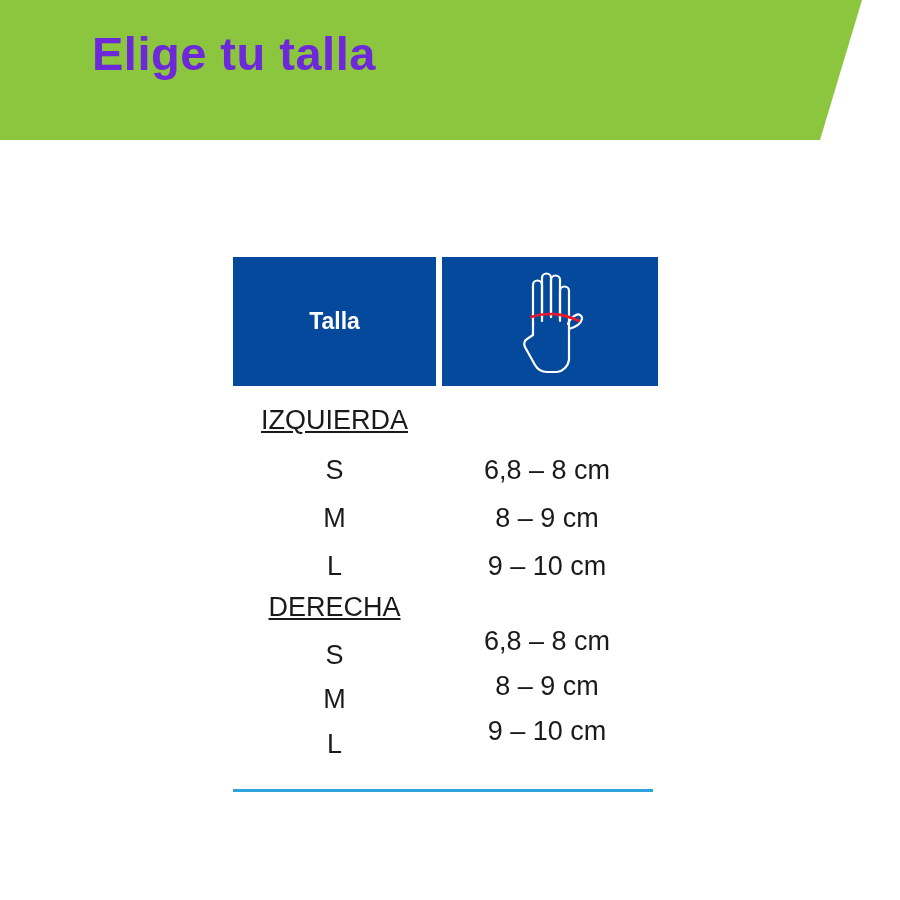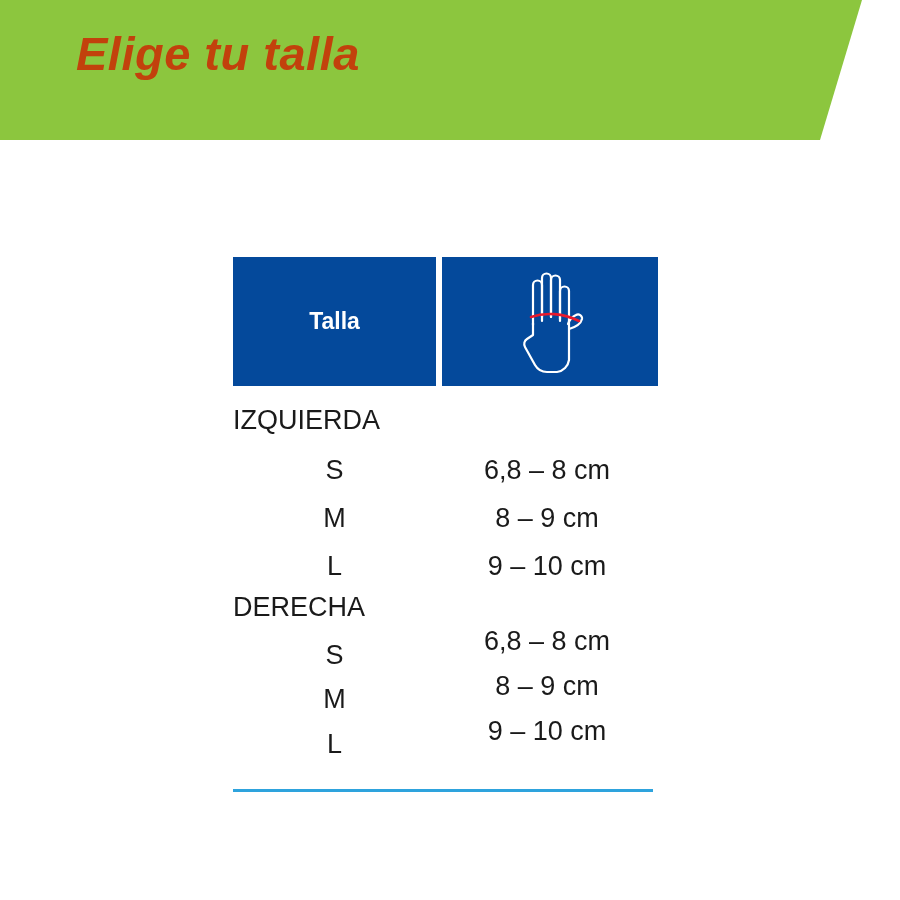--- a/index.html
+++ b/index.html
@@ -29,26 +29,25 @@
     left: 0;
     top: 0;
     width: 900px;
     height: 140px;
     background: #8cc63e;
     
     clip-path: polygon(0 0, 862px 0, 820px 140px, 0 140px);
   }
   #header-title {
     position: absolute;
-    left: 76px;
+    left: 92px;
     top: 26px;
-    color: #c2410c;
+    color: #6d28d9;
     font-size: 47px;
     font-weight: bold;
-    font-style: italic;
     letter-spacing: 0.5px;
     white-space: nowrap;
   }
 
   
   #size-table {
     position: absolute;
     left: 233px;
     top: 257px;
     width: 425px;
@@ -81,23 +80,24 @@
 
   
   .rows {
     position: relative;
     margin-top: 0;
     padding-top: 10px;
   }
   .group-label {
     color: #1a1a1a;
     font-size: 27px;
-    text-align: left;
+    text-align: center;
     width: 203px;
     line-height: 1.0;
+    text-decoration: underline;
   }
   .row {
     display: flex;
     align-items: baseline;
   }
   .row .size {
     width: 203px;
     text-align: center;
     font-size: 27px;
     color: #1a1a1a;

